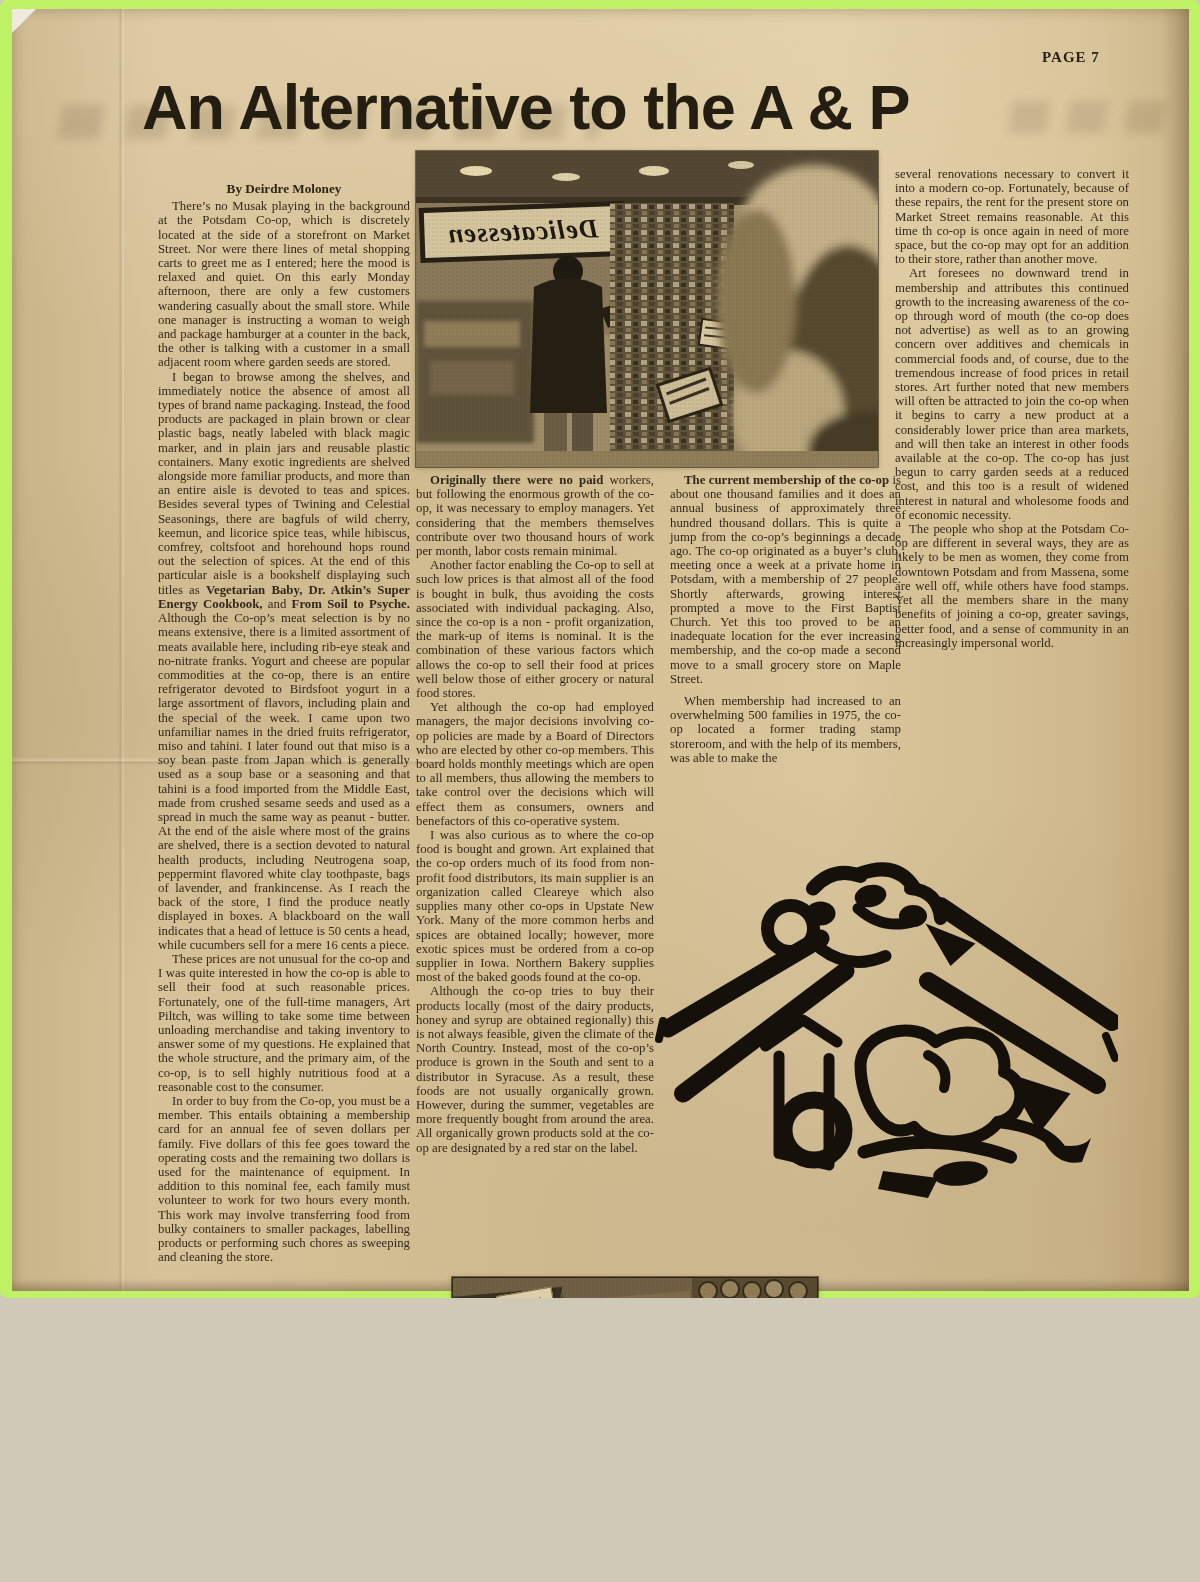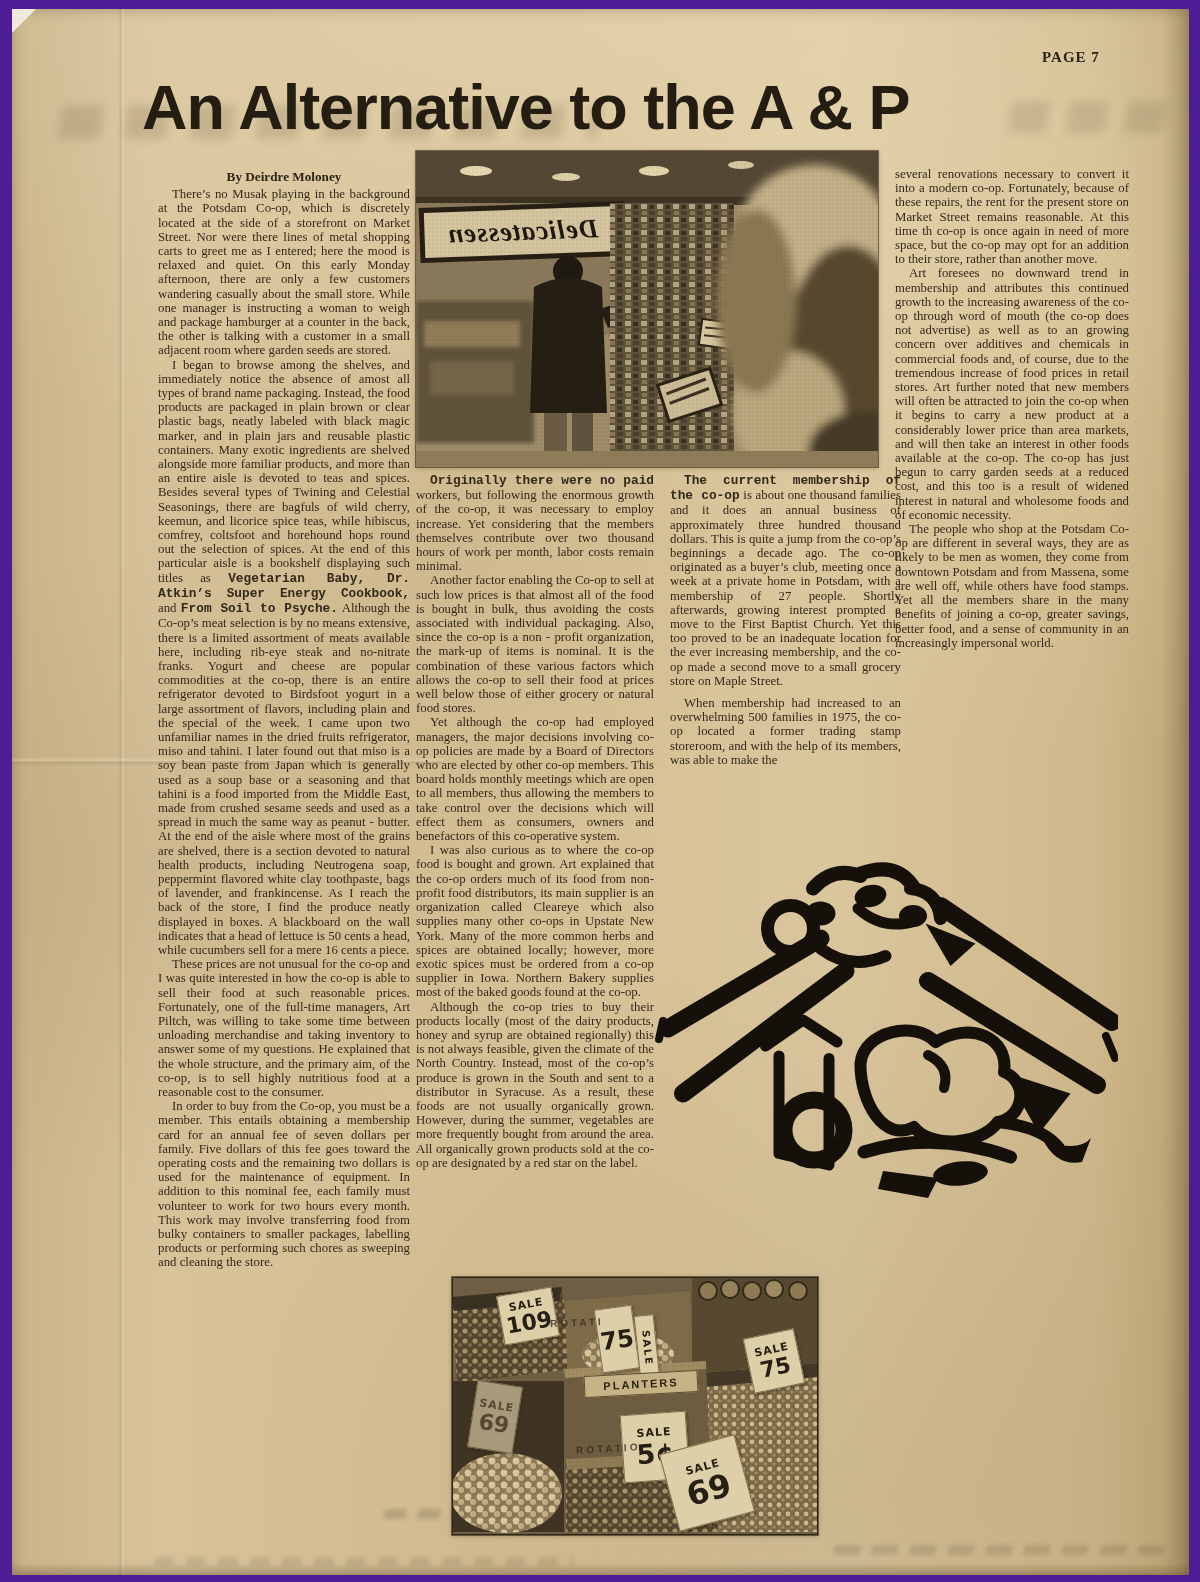--- a/index.html
+++ b/index.html
@@ -1,17 +1,17 @@
 <!DOCTYPE html>
 <html><head>
 <meta charset="utf-8">
 <style>
   html,body{margin:0;padding:0;background:#cfc9b8;}
-  .scan{position:relative;width:1200px;height:1582px;background:#4c1d95;overflow:hidden;
-        font-family:"Liberation Serif",serif;}
+  .scan{position:relative;width:1200px;height:1298px;background:#bef264;overflow:hidden;
+        font-family:"Liberation Serif",serif;border-radius:7px;}
   .paper{position:absolute;left:12px;top:9px;right:11px;bottom:7px;
     background:
       radial-gradient(140% 60% at 50% -5%, rgba(250,240,210,0.35), rgba(250,240,210,0) 60%),
       radial-gradient(50% 30% at 12% 55%, rgba(120,95,55,0.10), transparent 70%),
       radial-gradient(60% 40% at 90% 20%, rgba(238,224,184,0.28), transparent 70%),
       radial-gradient(80% 50% at 70% 95%, rgba(110,85,50,0.13), transparent 70%),
       radial-gradient(40% 30% at 35% 35%, rgba(125,100,60,0.08), transparent 70%),
       linear-gradient(90deg,#c9b388 0%,#d7c299 12%,#d6c095 45%,#dac69d 70%,#cfb88b 92%,#bda576 100%);
     box-shadow:0 0 14px rgba(70,55,30,.35) inset;}
   .edge-right{position:absolute;right:0;top:0;bottom:0;width:28px;
@@ -40,22 +40,22 @@
     letter-spacing:1px;color:#2a2318;}
   .headline{position:absolute;left:130px;top:62px;width:960px;margin:0;
     font-family:"Liberation Sans",sans-serif;font-weight:bold;font-size:63px;
     letter-spacing:-1px;color:#241e12;white-space:nowrap;}
 
   .col{position:absolute;text-align:justify;color:#33291b;font-size:12.8px;line-height:14.2px;}
   .col p{margin:0;}
   .para{text-indent:14px;}
   .para.ni{text-indent:0;}
   .para.sp{margin-top:8px;}
-  .b{font-weight:bold;font-family:Liberation Mono, monospace;}
-  .byline{text-align:center;font-weight:bold;font-size:13.2px;margin-bottom:3px;color:#2e2517;}
+  .b{font-weight:bold;}
+  .byline{text-align:center;font-weight:bold;font-size:13.2px;margin-bottom:3px;color:#2e2517;margin-top:12px;}
 
   .photo{position:absolute;box-shadow:0 0 0 1px rgba(40,30,15,.55),0 1px 5px rgba(60,45,20,.35);
     background:#8a7a5c;overflow:hidden;}
   .photo-top{left:404px;top:142px;width:462px;height:316px;}
   .photo-bottom{left:440px;top:1268px;width:366px;height:258px;}
   figure{margin:0;padding:0;}
   .deli{position:absolute;left:6px;top:55px;width:202px;height:50px;display:flex;
     align-items:center;justify-content:center;transform:rotate(-2deg);}
   .deli span{display:block;transform:scaleX(-1);font-family:"Liberation Serif",serif;
     font-style:italic;font-weight:bold;font-size:27px;color:#1f1810;letter-spacing:1px;}
@@ -179,21 +179,21 @@
         </g>
         <rect y="300" width="462" height="16" fill="#8f7d59"></rect>
         <rect width="462" height="316" fill="url(#htA)"></rect>
       </svg>
       <div class="deli">
         <span>Delicatessen</span>
       </div>
     </figure>
 
     <section class="col" style="left:404px;top:464px;width:238px;">
-        <p class="para"><span class="b">Originally there were no paid</span><span> workers, but following the enormous growth of the co-op, it was necessary to employ increase. Yet considering that the members themselves contribute over two thousand hours of work per month, labor costs remain minimal.</span></p>
+        <p class="para"><span class="b">Originally there were no paid</span><span> workers, but following the enormous growth of the co-op, it was necessary to employ managers. Yet considering that the members themselves contribute over two thousand hours of work per month, labor costs remain minimal.</span></p>
         <p class="para"><span>Another factor enabling the Co-op to sell at such low prices is that almost all of the food is bought in bulk, thus avoiding the costs associated with individual packaging. Also, since the co-op is a non - profit organization, the mark-up of items is nominal. It is the combination of these various factors which allows the co-op to sell their food at prices well below those of either grocery or natural food stores.</span></p>
         <p class="para"><span>Yet although the co-op had employed managers, the major decisions involving co-op policies are made by a Board of Directors who are elected by other co-op members. This board holds monthly meetings which are open to all members, thus allowing the members to take control over the decisions which will effect them as consumers, owners and benefactors of this co-operative system.</span></p>
         <p class="para"><span>I was also curious as to where the co-op food is bought and grown. Art explained that the co-op orders much of its food from non-profit food distributors, its main supplier is an organization called Cleareye which also supplies many other co-ops in Upstate New York. Many of the more common herbs and spices are obtained locally; however, more exotic spices must be ordered from a co-op supplier in Iowa. Northern Bakery supplies most of the baked goods found at the co-op.</span></p>
         <p class="para"><span>Although the co-op tries to buy their products locally (most of the dairy products, honey and syrup are obtained regionally) this is not always feasible, given the climate of the North Country. Instead, most of the co-op’s produce is grown in the South and sent to a distributor in Syracuse. As a result, these foods are not usually organically grown. However, during the summer, vegetables are more frequently bought from around the area. All organically grown products sold at the co-op are designated by a red star on the label.</span></p>
       </section>
 
     <section class="col" style="left:658px;top:464px;width:231px;">
         <p class="para"><span class="b">The current membership of the co-op</span><span> is about one thousand families and it does an annual business of approximately three hundred thousand dollars. This is quite a jump from the co-op’s beginnings a decade ago. The co-op originated as a buyer’s club, meeting once a week at a private home in Potsdam, with a membership of 27 people. Shortly afterwards, growing interest prompted a move to the First Baptist Church. Yet this too proved to be an inadequate location for the ever increasing membership, and the co-op made a second move to a small grocery store on Maple Street.</span></p>
         <p class="para sp"><span>When membership had increased to an overwhelming 500 families in 1975, the co-op located a former trading stamp storeroom, and with the help of its members, was able to make the</span></p>
       </section>

